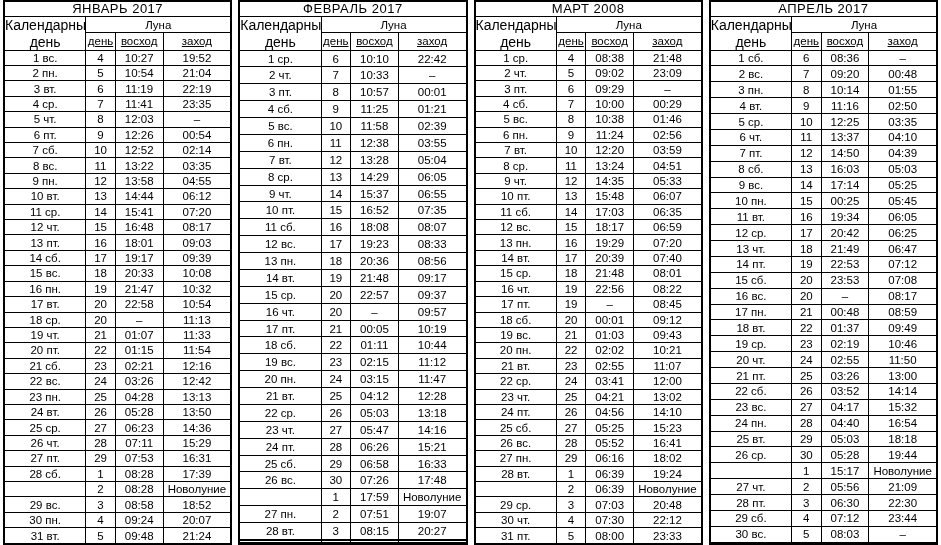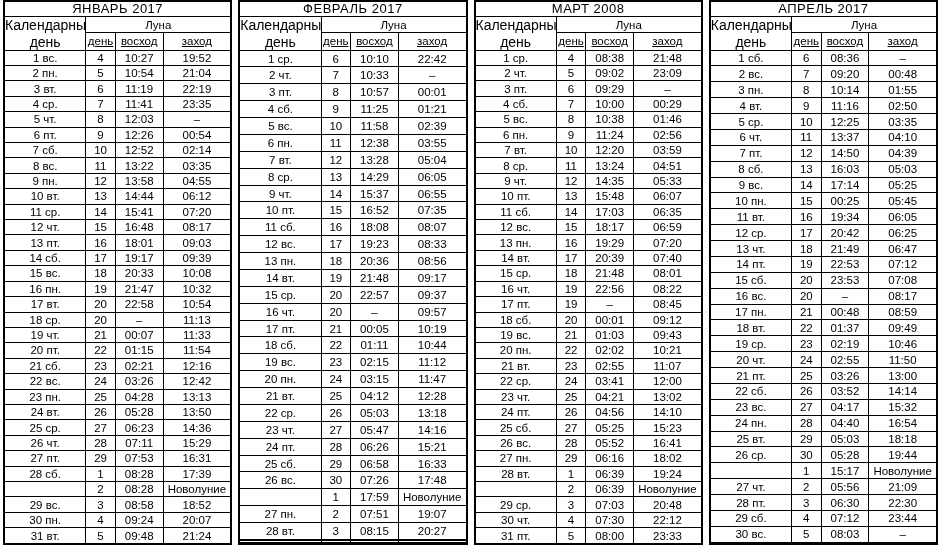--- a/index.html
+++ b/index.html
@@ -200,21 +200,21 @@
   <tr>
     <td>18 ср.</td>
     <td>20</td>
     <td>–</td>
     <td>11:13</td>
   </tr>
 
   <tr>
     <td>19 чт.</td>
     <td>21</td>
-    <td>00:07</td>
+    <td>01:07</td>
     <td>11:33</td>
   </tr>
 
   <tr>
     <td>20 пт.</td>
     <td>22</td>
     <td>01:15</td>
     <td>11:54</td>
   </tr>
 

